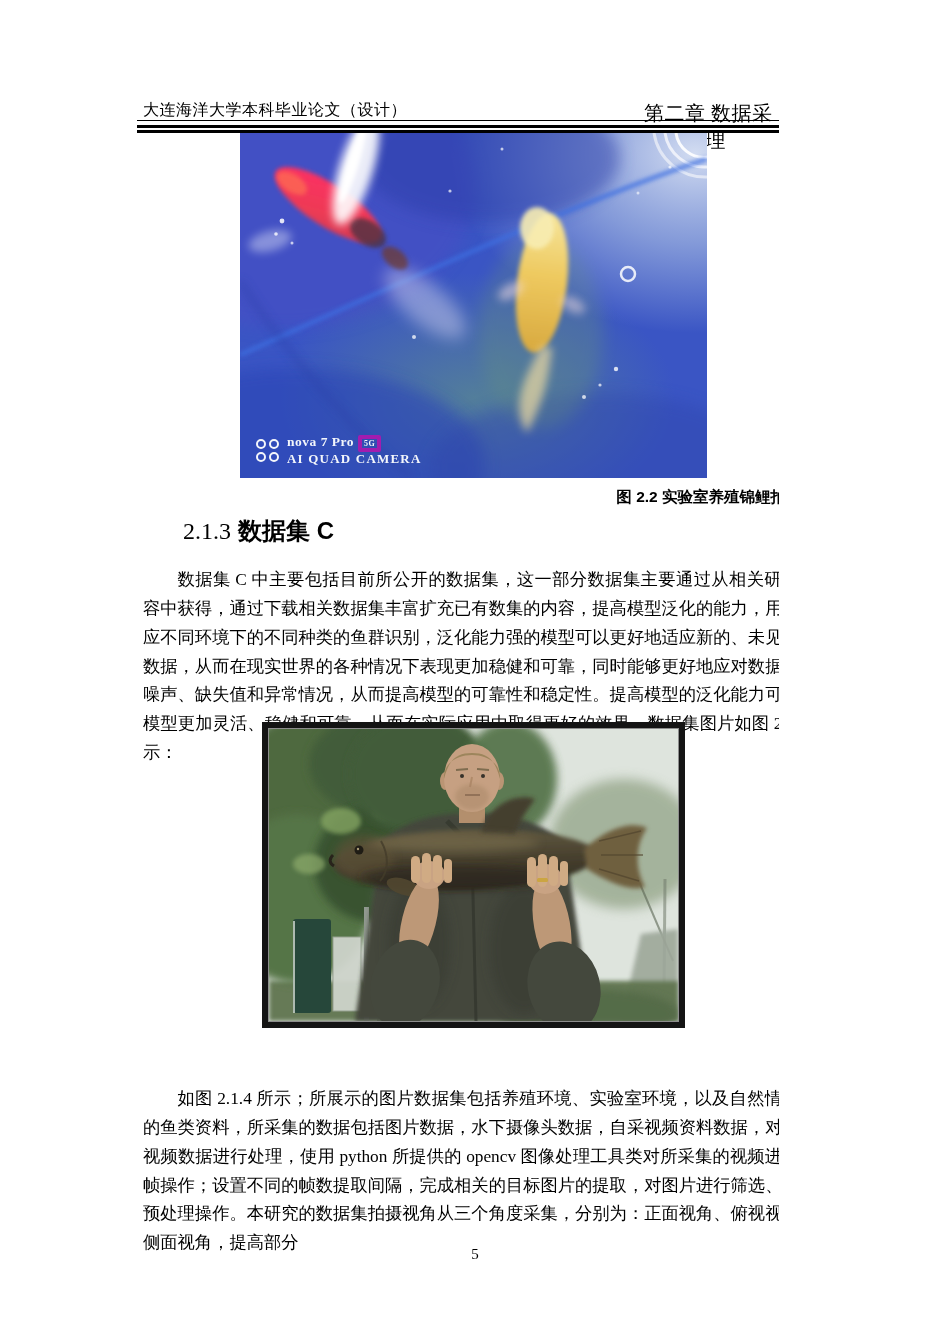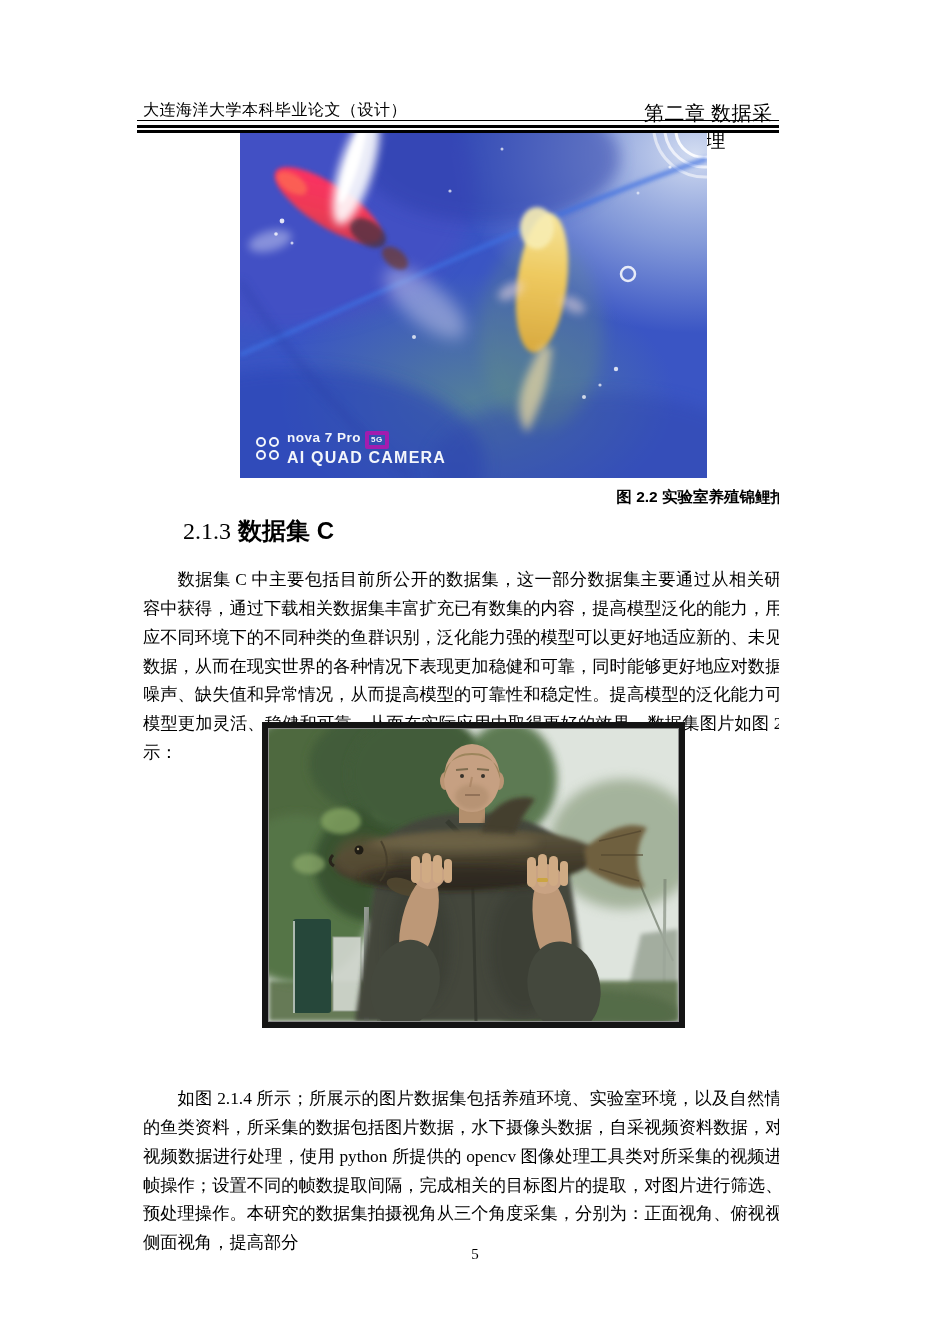--- a/index.html
+++ b/index.html
@@ -8,27 +8,27 @@
   
   .hdr-left{position:absolute;left:143px;top:100px;font-size:16px;letter-spacing:.5px;}
   .hdr-right{position:absolute;left:644px;top:100px;font-size:20px;letter-spacing:.5px;}
   .rule-thin{position:absolute;left:137px;top:120px;width:684px;height:1px;background:#000;}
   .rule-double{position:absolute;left:137px;top:125px;width:684px;height:8px;
                border-top:3px solid #000;border-bottom:3px solid #000;box-sizing:border-box;}
   
   .fig-koi{position:absolute;left:240px;top:133px;width:467px;height:345px;overflow:hidden;}
   .fig-koi svg{display:block;width:100%;height:100%;}
   .watermark{position:absolute;left:16px;bottom:11px;display:flex;align-items:center;gap:8px;
-             color:#f3f6fb;font-family:Liberation Sans, sans-serif;}
+             color:#f3f6fb;font-family:Liberation Serif, serif;}
   .quad-icon{display:grid;grid-template-columns:10px 10px;grid-template-rows:10px 10px;gap:3px;}
   .quad-icon span{width:10px;height:10px;border:2px solid #f3f6fb;border-radius:50%;box-sizing:border-box;}
   .wm-text{line-height:1.15;}
   .wm-row1{font-size:13.5px;font-weight:bold;letter-spacing:.5px;display:flex;align-items:flex-start;gap:4px;}
   .wm-badge{font-size:8px;font-weight:bold;border:4px solid #a21caf;border-radius:2px;padding:0 2px;margin-top:1px;}
-  .wm-row2{font-size:16px;font-weight:bold;letter-spacing:1.2px;}
+  .wm-row2{font-size:13px;font-weight:bold;letter-spacing:1.2px;}
   
   .caption{position:absolute;left:143px;width:674px;text-align:right;font-size:15.5px;font-weight:bold;
            font-family:"Liberation Sans","DejaVu Sans",sans-serif;}
   .cap1{top:487px;}
   .cap2{top:1041px;}
   
   .sec-heading{position:absolute;left:143px;top:515px;font-size:24px;margin-left:40px;}
   .sec-num{font-family:"Liberation Serif","DejaVu Serif",serif;font-weight:normal;margin-right:7px;}
   .sec-title{font-family:"Liberation Sans","DejaVu Sans",sans-serif;font-weight:bold;}
   

